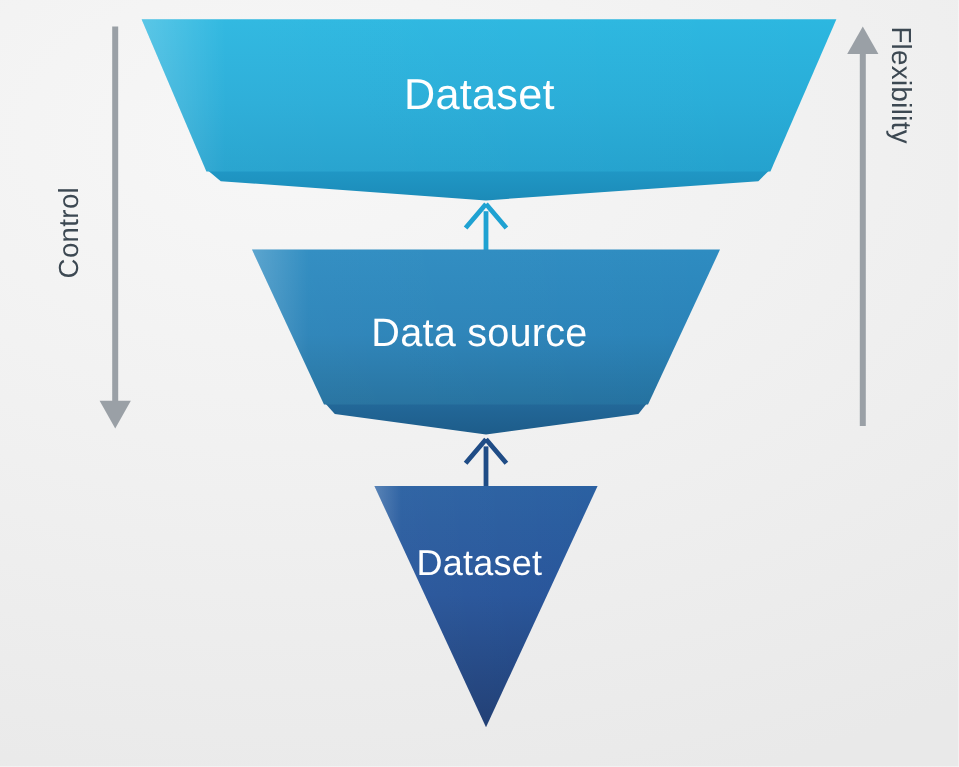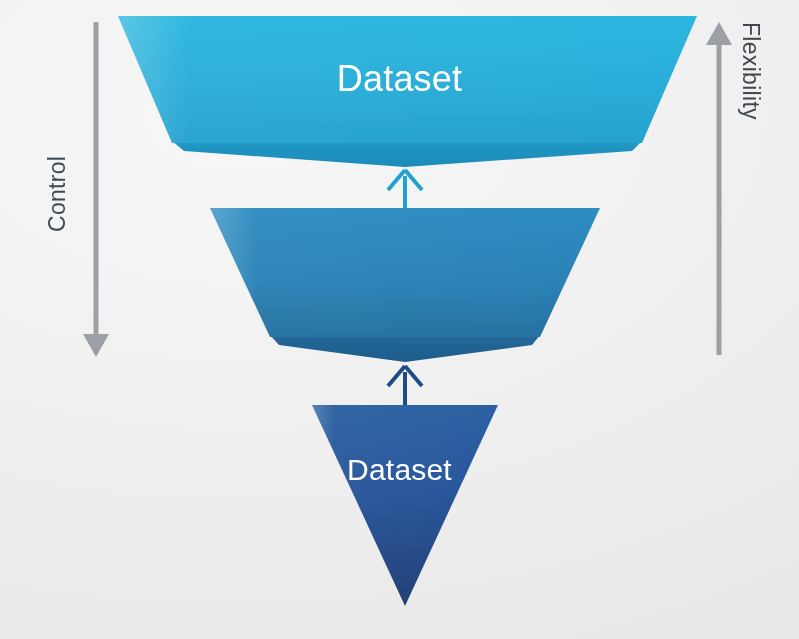--- a/index.html
+++ b/index.html
@@ -143,20 +143,21 @@
     </g>
 
     <g>
       <line x1="719" y1="42" x2="719" y2="355" stroke="#9AA0A6" stroke-width="5"></line>
       <path d="M 706,45 L 732,45 L 719,22 Z" fill="#9AA0A6"></path>
     </g>
   </svg>
 
   <div class="shape-label" id="label-report">Dataset</div>
 
+  <div class="shape-label" id="label-datasource">Data source</div>
 
   <div class="shape-label" id="label-dataset">Dataset</div>
 
   <div class="axis-label" id="label-control">Control</div>
 
   <div class="axis-label" id="label-flexibility">Flexibility</div>
 
 </div>
 
 </body></html>

